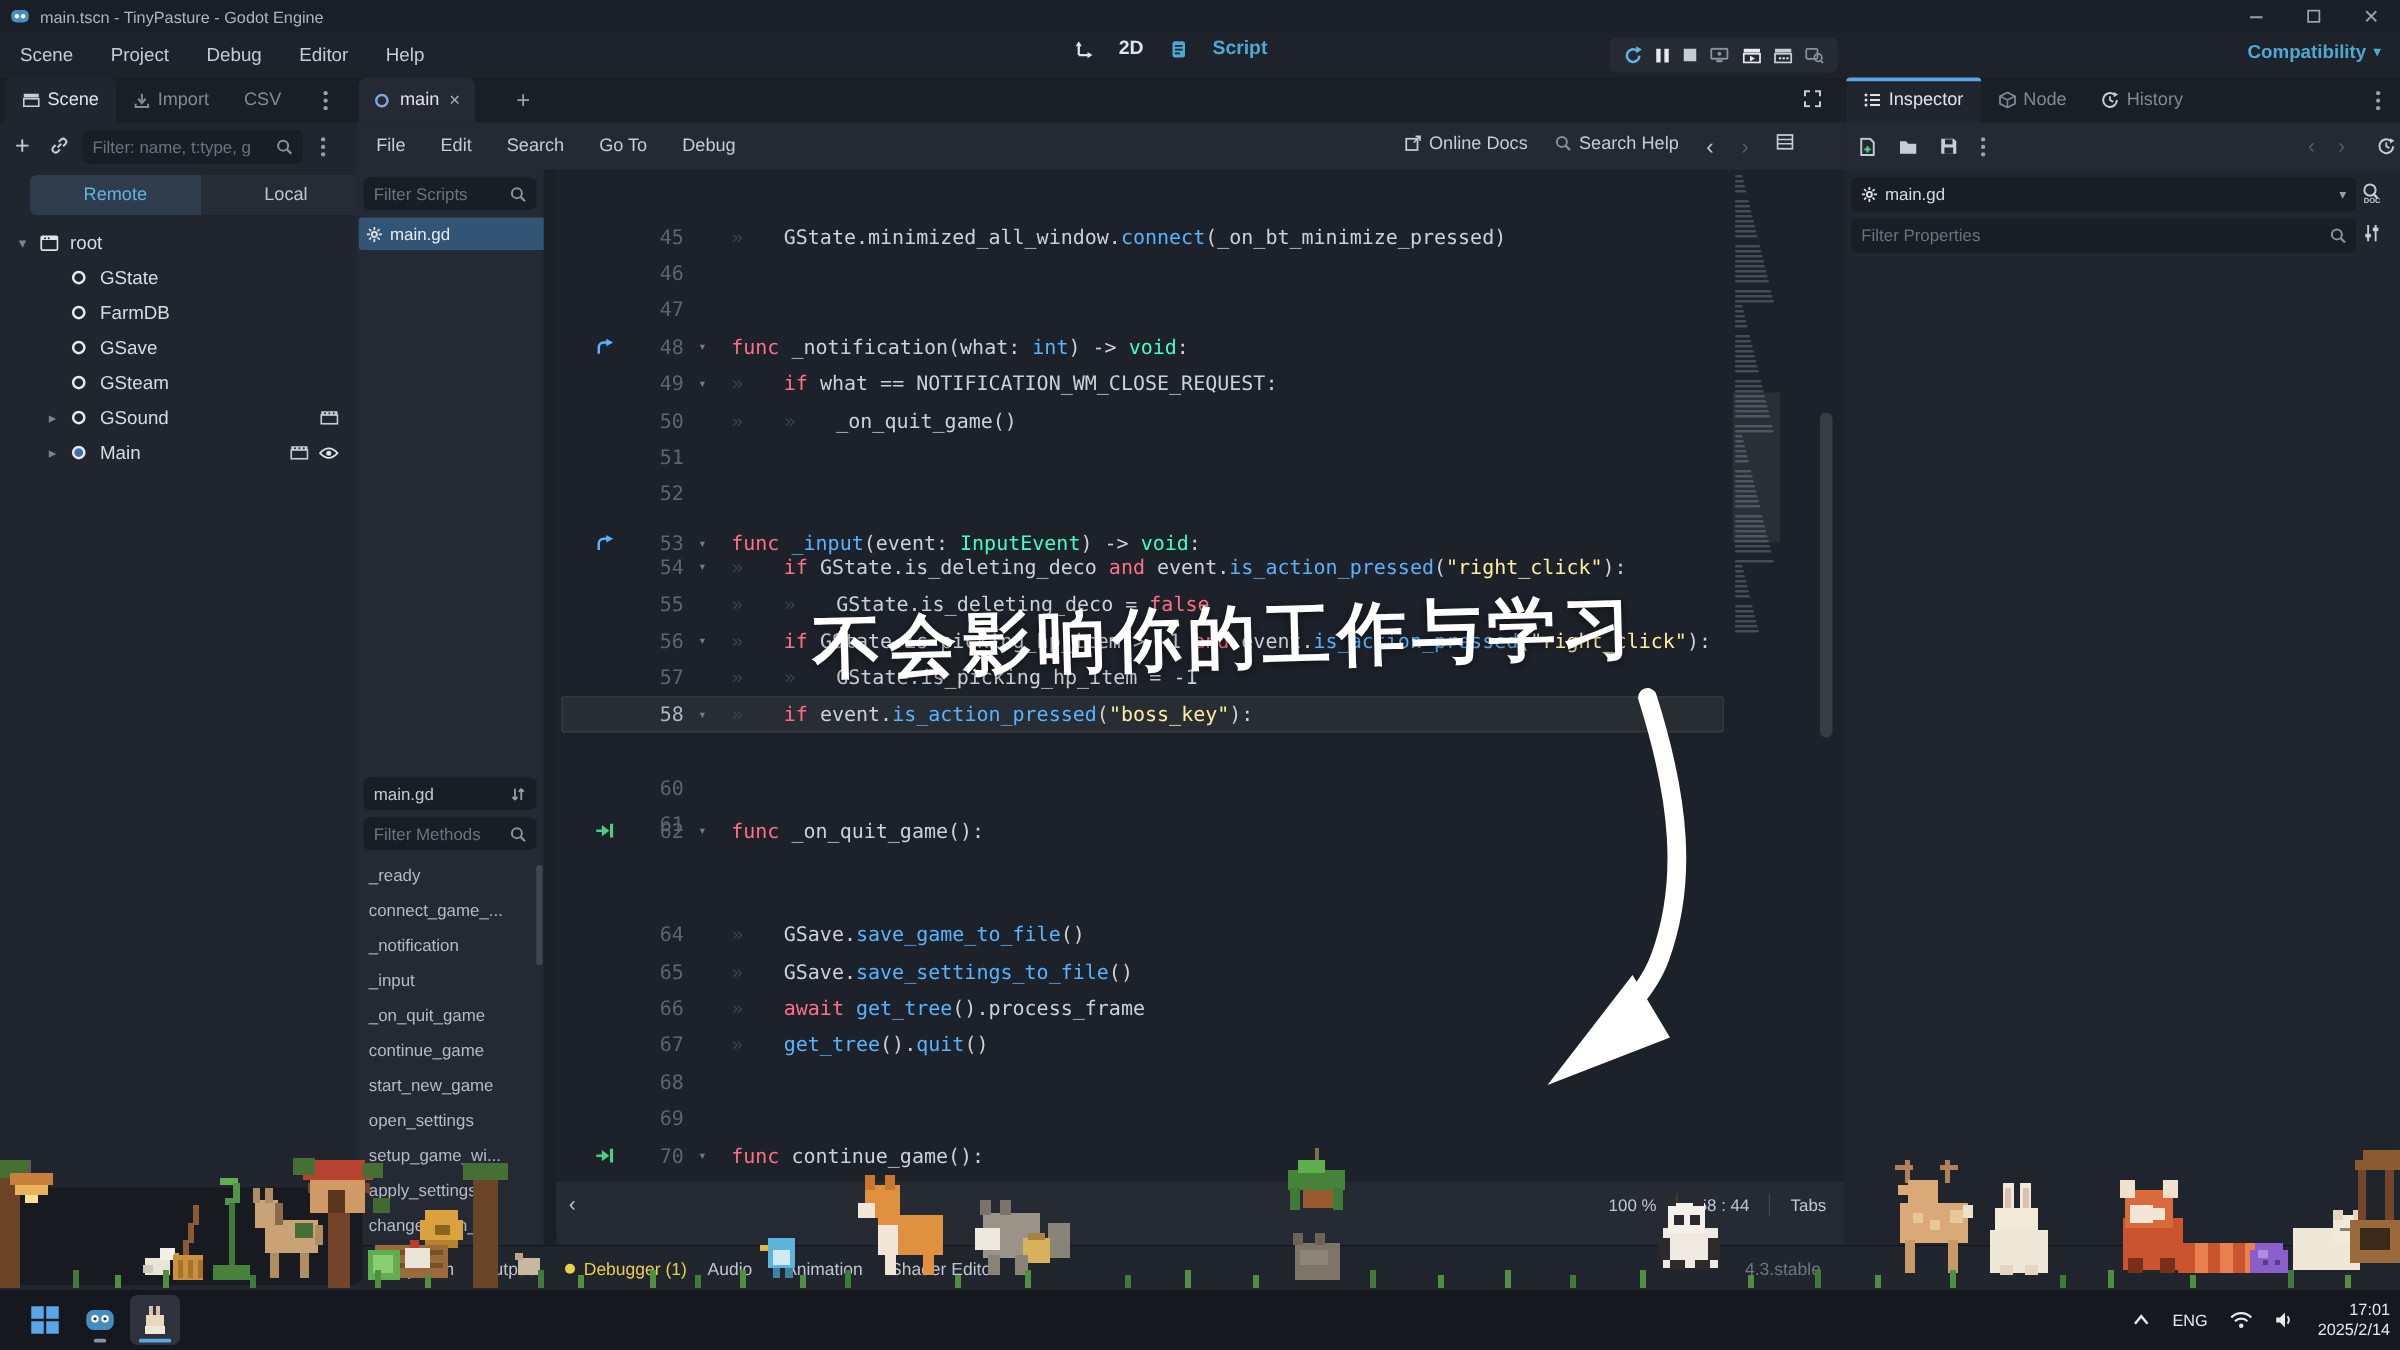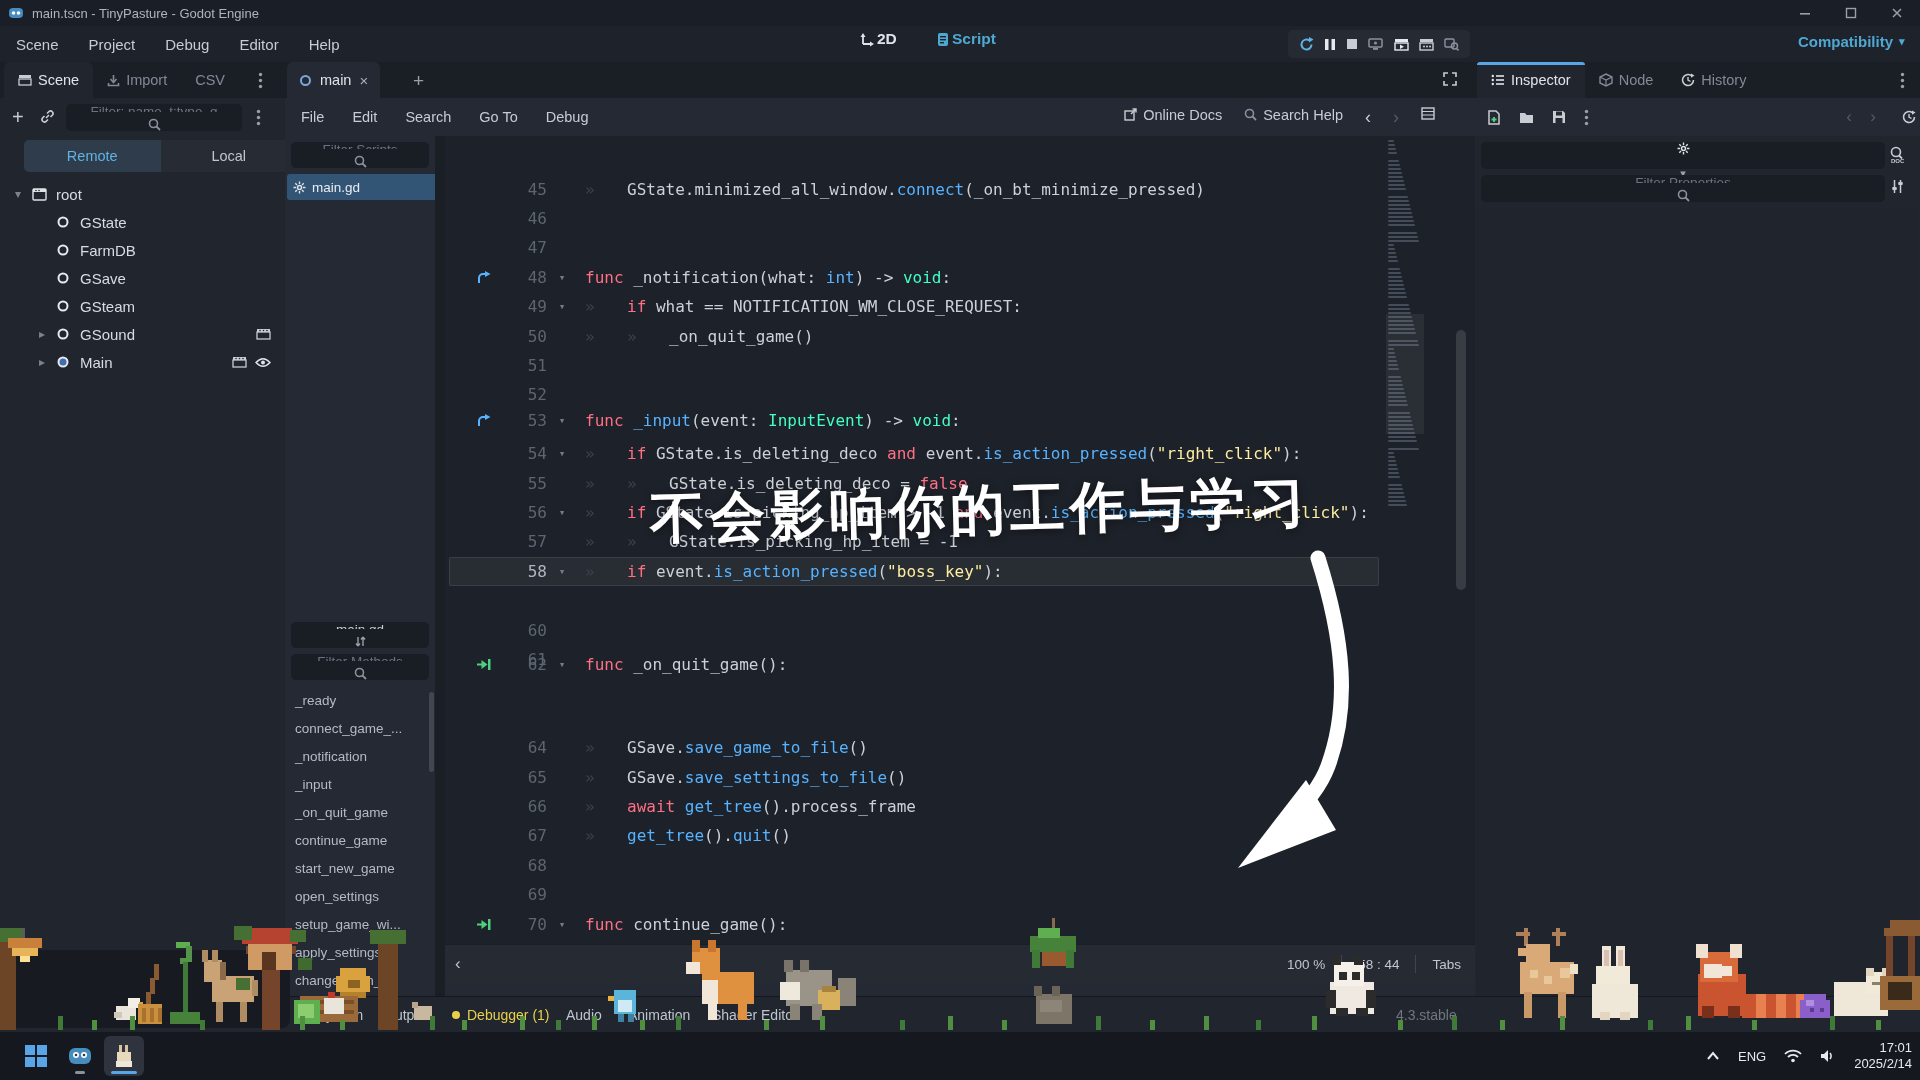--- a/index.html
+++ b/index.html
@@ -7,32 +7,32 @@
           font-family:"Liberation Sans",sans-serif;color:#c6ccd4;font-size:14px;}
   .abs{position:absolute;}
   .ic{display:inline-flex;align-items:center;justify-content:center;vertical-align:middle;}
   
   .titlebar{left:0;top:0;width:1920px;height:26px;background:#1a1e26;display:flex;align-items:center;}
   .titlebar .title{margin-left:32px;font-size:13px;color:#aeb4bd;}
   .winbtn{position:absolute;top:0;width:46px;height:26px;display:flex;align-items:center;justify-content:center;color:#9aa0a8;}
   .menubar{left:0;top:26px;width:1920px;height:36px;background:#1e222a;border-bottom:1px solid #141must7;
            border-bottom:1px solid #14171d;display:flex;align-items:center;}
   .menubar .menus{display:flex;gap:30px;margin-left:16px;font-size:15px;color:#c6ccd4;}
-  .ws-btn{position:absolute;top:30px;display:flex;align-items:center;gap:2px;font-size:15.5px;font-weight:bold;}
+  .ws-btn{position:absolute;top:30px;display:flex;align-items:center;gap:20px;font-size:15.5px;font-weight:bold;}
   .playbox{position:absolute;left:1288px;top:30px;width:170px;height:28px;background:#262b33;border-radius:5px;
            display:flex;align-items:center;justify-content:space-around;padding:0 6px;}
   .renderer{position:absolute;left:1798px;top:33px;color:#4fa8d2;font-weight:bold;font-size:15px;display:flex;gap:6px;align-items:center;}
   
   .ldock{left:0;top:62px;width:285px;height:934px;background:#21262e;}
   .rdock{left:1475px;top:62px;width:445px;height:934px;background:#21262e;}
   .tabstrip{position:absolute;left:0;top:0;width:100%;height:36px;background:#1a1e25;display:flex;align-items:flex-end;}
   .dtab{height:36px;display:flex;align-items:center;gap:6px;padding:0 14px;font-size:14.5px;color:#828a96;}
   .dtab.active{background:#21262e;color:#e0e4ea;border-radius:6px 6px 0 0;position:relative;}
   .dtab.active .topline{position:absolute;left:0;top:0;width:100%;height:3px;background:#58a6e8;border-radius:3px 3px 0 0;}
-  .inputbox{background:#191d24;border-radius:5px;color:#6b7380;font-size:13.5px;display:flex;align-items:center;padding:0 8px;gap:6px;flex-direction:column;}
+  .inputbox{background:#191d24;border-radius:5px;color:#6b7380;font-size:13.5px;display:flex;align-items:center;padding:0 8px;gap:6px;}
   .inputbox .ph{flex:1;white-space:nowrap;overflow:hidden;}
   .seg2{position:absolute;display:flex;border-radius:5px;overflow:hidden;margin-left:18px;}
   .seg2 .opt{flex:1;display:flex;align-items:center;justify-content:center;height:32px;font-size:14.5px;}
   .opt.on{background:#2e3c4c;color:#61b3e3;}
   .opt.off{background:#262b34;color:#c0c6cf;}
   .tree-row{display:flex;align-items:center;height:28px;font-size:15px;color:#d7dbe2;position:relative;}
   .tree-row .arrow{width:20px;text-align:center;color:#7c8émart democratie;}
   .tree-row .arrow{width:20px;text-align:center;color:#7c8390;font-size:12px;}
   .tree-row .nicon{width:22px;display:flex;justify-content:center;}
   .tree-row .trail{position:absolute;display:flex;gap:8px;right:14px;}
@@ -471,21 +471,21 @@
         <div class="cline" style="top: 67.8px;"><span class="num">46</span><span class="content"></span></div>
         <div class="cline" style="top: 97.2px;"><span class="num">47</span><span class="content"></span></div>
         <div class="cline" style="top: 126.6px;"><span class="gut ic"><svg width="15" height="15" viewBox="0 0 15 15">
               <path d="M3 13 V8 a4 4 0 0 1 4-4 h3" fill="none" stroke="#57b3ff" stroke-width="2"></path>
               <path d="M9 1 l5.5 3 -5.5 3z" fill="#57b3ff"></path>
             </svg></span><span class="num">48</span><span class="fold">▾</span><span class="content"><span class="k">func </span><span class="w">_notification</span><span class="w">(what: </span><span class="f">int</span><span class="w">) -&gt; </span><span class="t">void</span><span class="w">:</span></span></div>
         <div class="cline" style="top: 156px;"><span class="num">49</span><span class="fold">▾</span><span class="content"><span class="ind">»</span><span class="k">if </span><span class="w">what == NOTIFICATION_WM_CLOSE_REQUEST:</span></span></div>
         <div class="cline" style="top: 185.4px;"><span class="num">50</span><span class="content"><span class="ind">»</span><span class="ind">»</span><span class="w">_on_quit_game()</span></span></div>
         <div class="cline" style="top: 214.8px;"><span class="num">51</span><span class="content"></span></div>
         <div class="cline" style="top: 244.2px;"><span class="num">52</span><span class="content"></span></div>
-        <div class="cline" style="top: 270px;"><span class="gut ic"><svg width="15" height="15" viewBox="0 0 15 15">
+        <div class="cline" style="top: 284px;"><span class="gut ic"><svg width="15" height="15" viewBox="0 0 15 15">
               <path d="M3 13 V8 a4 4 0 0 1 4-4 h3" fill="none" stroke="#57b3ff" stroke-width="2"></path>
               <path d="M9 1 l5.5 3 -5.5 3z" fill="#57b3ff"></path>
             </svg></span><span class="num">53</span><span class="fold">▾</span><span class="content"><span class="k">func </span><span class="f">_input</span><span class="w">(event: </span><span class="t">InputEvent</span><span class="w">) -&gt; </span><span class="t">void</span><span class="w">:</span></span></div>
         <div class="cline" style="top: 303px;"><span class="num">54</span><span class="fold">▾</span><span class="content"><span class="ind">»</span><span class="k">if </span><span class="w">GState.is_deleting_deco </span><span class="k">and </span><span class="w">event.</span><span class="f">is_action_pressed</span><span class="w">(</span><span class="s">"right_click"</span><span class="w">):</span></span></div>
         <div class="cline" style="top: 332.4px;"><span class="num">55</span><span class="content"><span class="ind">»</span><span class="ind">»</span><span class="w">GState.is_deleting_deco = </span><span class="k">false</span></span></div>
         <div class="cline" style="top: 361.8px;"><span class="num">56</span><span class="fold">▾</span><span class="content"><span class="ind">»</span><span class="k">if </span><span class="w">GState.is_picking_hp_item &gt; -1 </span><span class="k">and </span><span class="w">event.</span><span class="f">is_action_pressed</span><span class="w">(</span><span class="s">"right_click"</span><span class="w">):</span></span></div>
         <div class="cline" style="top: 391.2px;"><span class="num">57</span><span class="content"><span class="ind">»</span><span class="ind">»</span><span class="w">GState.is_picking_hp_item = -1</span></span></div>
         <div class="cline cur" style="top: 420.6px;"><span class="num">58</span><span class="fold">▾</span><span class="content"><span class="ind">»</span><span class="k">if </span><span class="w">event.</span><span class="f">is_action_pressed</span><span class="w">(</span><span class="s">"boss_key"</span><span class="w">):</span></span></div>
         <div class="cline" style="top: 479.4px;"><span class="num">60</span><span class="content"></span></div>
         <div class="cline" style="top: 508.8px;"><span class="num">61</span><span class="content"></span></div>

